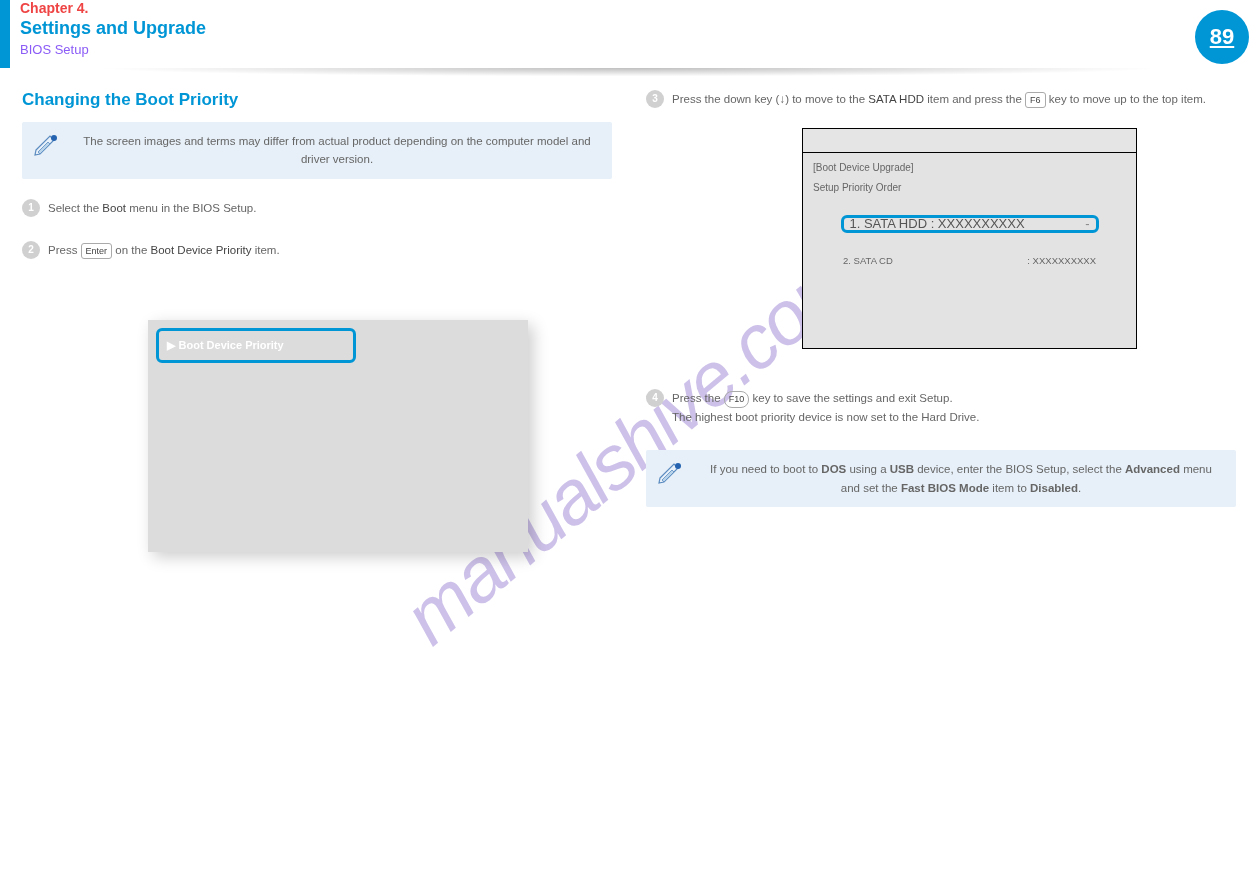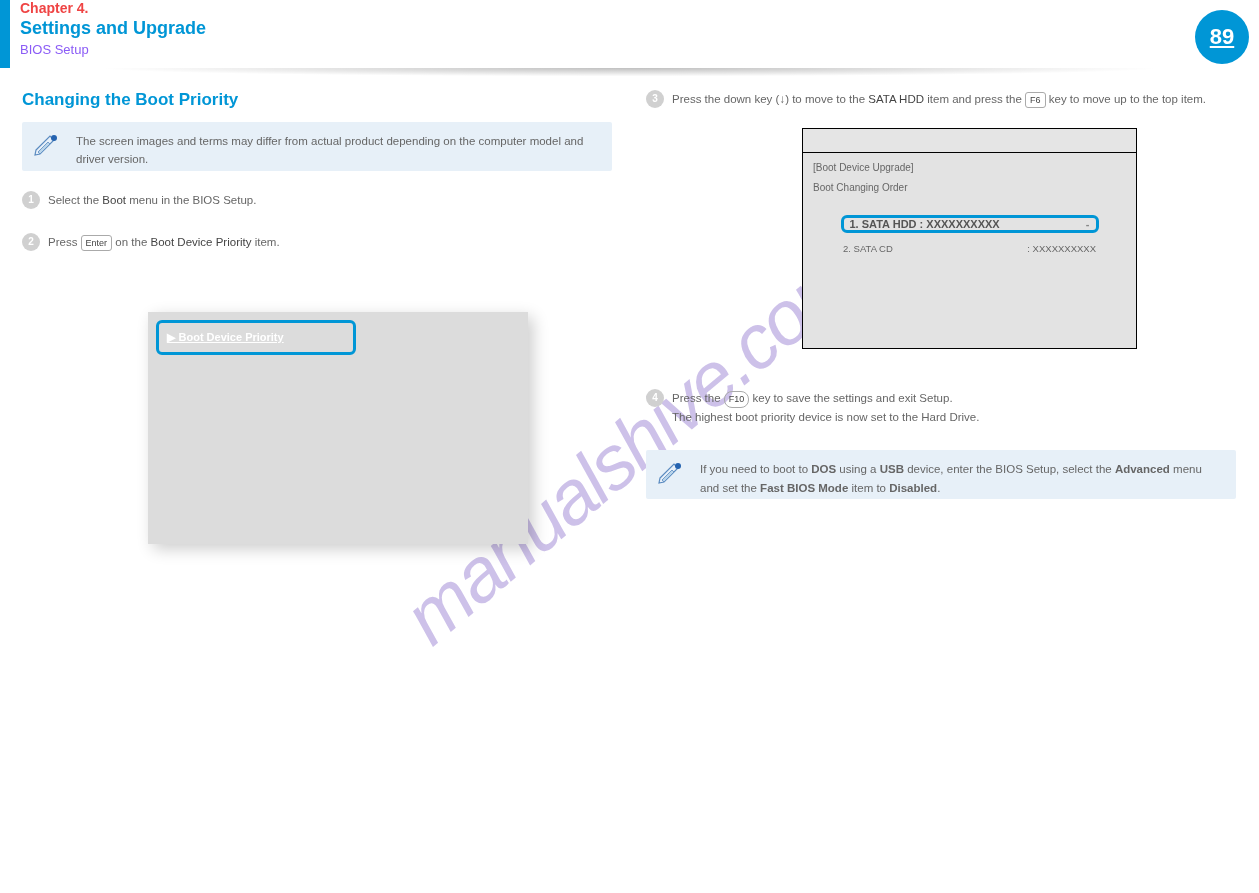--- a/index.html
+++ b/index.html
@@ -81,27 +81,28 @@
   }
   .para {
     color: #666;
     font-size: 11.5px;
     line-height: 1.6;
     margin-bottom: 12px;
   }
 
   .note-box {
     background: #e7f0f8;
-    padding: 10px 14px 2px 54px;
+    padding: 10px 14px 10px 54px;
     position: relative;
     color: #666;
     font-size: 11.5px;
     line-height: 1.6;
     border-radius: 2px;
     margin-bottom: 20px;
+    text-align: center;
   }
   .note-icon {
     position: absolute;
     left: 10px; top: 8px;
     width: 32px; height: 32px;
   }
 
   .step-list {
     list-style: none;
     counter-reset: step;
@@ -143,21 +144,20 @@
   .shot1-item {
     position: absolute;
     left: 8px; top: 8px;
     width: 200px;
     border: 3px solid #0096d6;
     border-radius: 6px;
     padding: 6px 8px;
     color: #fff;
     font-size: 11px;
     font-weight: bold;
-    text-decoration: underline;
   }
 
   
   .shot2-wrap {
     margin-left: 130px;
     width: 335px;
   }
   .shot2 {
     width: 335px;
     border: 1px solid #000;
@@ -179,28 +179,27 @@
     top: 8px; left: 10px;
     color: #666;
     font-size: 10px;
     line-height: 1.4;
   }
   .shot2-highlight {
     width: 258px;
     height: 18px;
     border: 3px solid #0096d6;
     border-radius: 6px;
-    margin: 22px auto 4px auto;
+    margin: 22px auto 16px auto;
     position: relative;
     display: flex;
     align-items: center;
     padding: 0 6px;
-    font-size: 11px;
+    font-size: 13px;
     color: #555;
-    font-weight: bold;
   }
   .shot2-highlight-left { flex: 1; }
   .shot2-highlight-right { color: #888; }
   .shot2-below {
     font-size: 9.5px;
     color: #666;
     padding: 4px 40px;
     display: flex;
   }
   .shot2-below-l { flex: 1; }
@@ -262,21 +261,21 @@
   <ol class="step-list" start="3" style="counter-reset: step 2">
     <li>
       <span>Press the down key (↓) to move to the </span><b>SATA HDD</b><span> item and press the </span><span style="display:inline-block;border:1px solid #aaa;border-radius:3px;padding:0 4px;font-size:9px;color:#444;vertical-align:middle">F6</span><span> key to move up to the top item.</span>
 
       <div class="shot2-wrap" style="margin-top:20px">
         <div class="shot2">
           <div class="shot2-top"></div>
           <div class="shot2-body">
             <div class="shot2-body-text">
               <div>[Boot Device Upgrade]</div>
-              <div style="margin-top:6px">Boot Changing Order</div>
+              <div style="margin-top:6px">Setup Priority Order</div>
             </div>
             <div class="shot2-highlight">
               <span class="shot2-highlight-left">1. SATA HDD    : XXXXXXXXXX</span>
               <span class="shot2-highlight-right">-</span>
             </div>
             <div class="shot2-below">
               <span class="shot2-below-l">2. SATA CD</span>
               <span>: XXXXXXXXXX</span>
             </div>
           </div>

